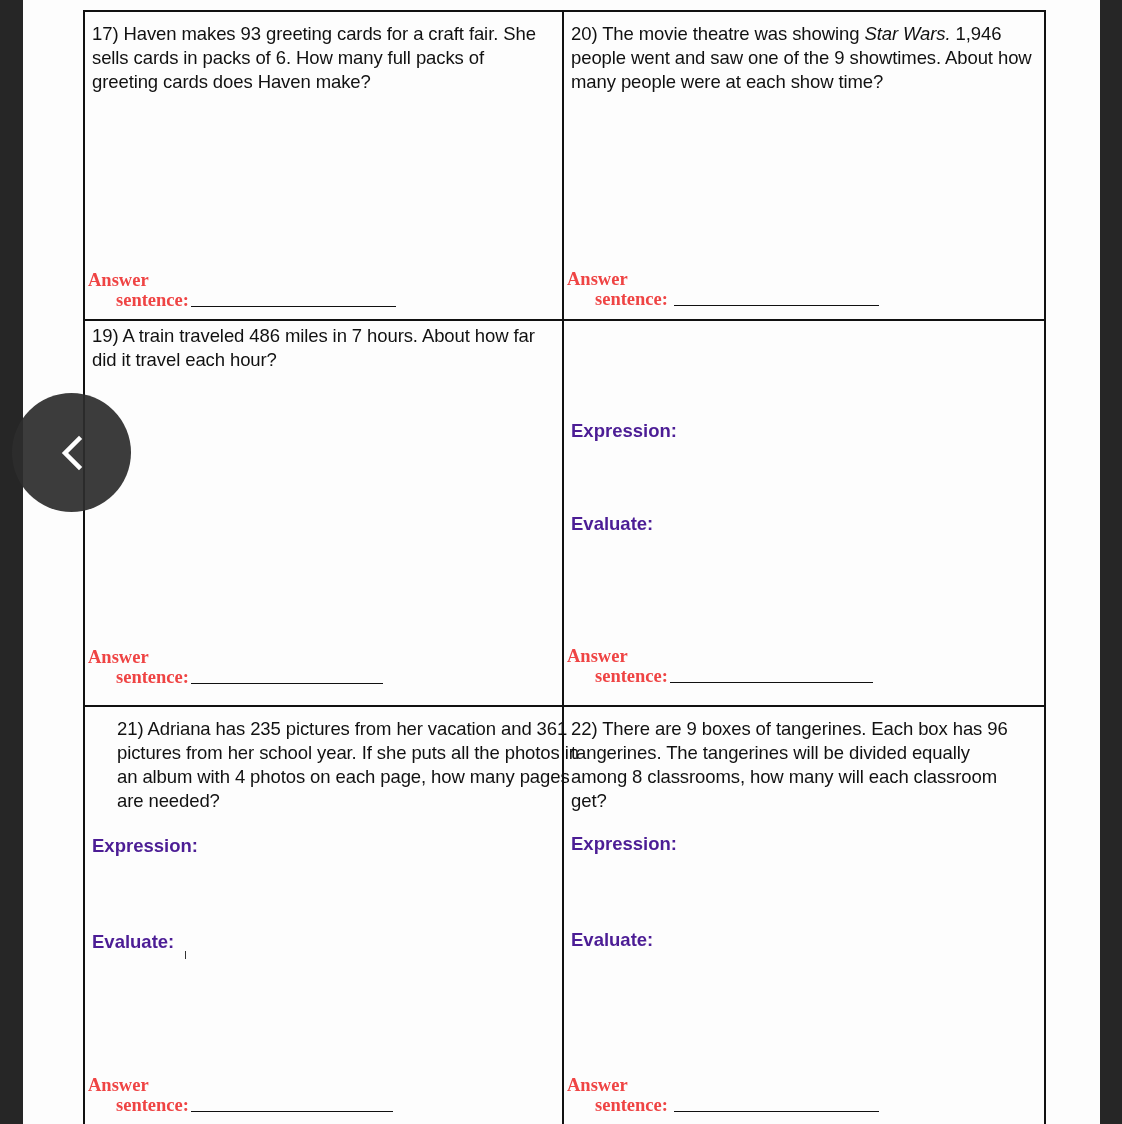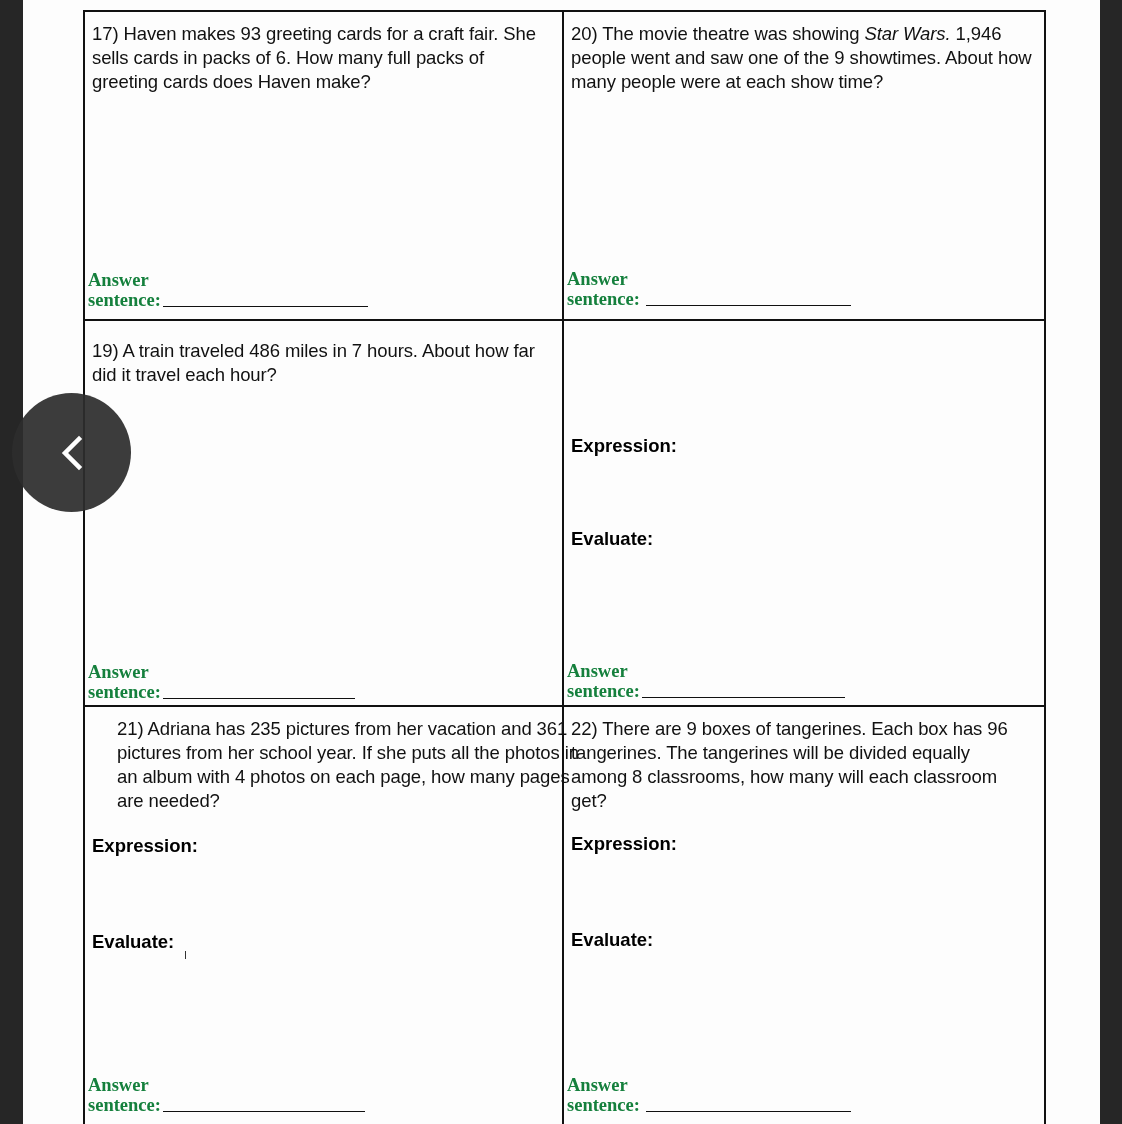--- a/index.html
+++ b/index.html
@@ -61,55 +61,56 @@
     .row-divider.r1 { top: 319px; }
     .row-divider.r2 { top: 705px; }
 
     .cell {
       position: absolute;
       box-sizing: border-box;
     }
     .cell.c-left { left: 85px; width: 477px; }
     .cell.c-right { left: 564px; width: 480px; }
     .cell.r-1 { top: 12px; height: 307px; }
-    .cell.r-2 { top: 329px; height: 384px; }
+    .cell.r-2 { top: 314px; height: 384px; }
     .cell.r-3 { top: 707px; height: 417px; }
 
     .question {
       position: absolute;
       left: 7px;
       top: 10px;
       right: 6px;
       font-size: 18.5px;
       line-height: 24px;
       color: #111;
       letter-spacing: -0.1px;
     }
     .question em { font-style: italic; }
 
     .label-bold {
       position: absolute;
       left: 7px;
       font-size: 18.5px;
       font-weight: bold;
-      color: #000000;
+      color: #4c1d95;
     }
 
     .answer-block {
       position: absolute;
       left: 3px;
       font-family: "Liberation Serif", serif;
       font-weight: bold;
       font-size: 18.5px;
       line-height: 20px;
-      color: #15803d;
+      color: #ef4444;
     }
     .answer-block .line2 {
       display: flex;
       align-items: flex-end;
+      margin-left: 28px;
     }
     .answer-line {
       display: inline-block;
       width: 205px;
       height: 0;
       border-bottom: 1.5px solid #111;
       margin-left: 2px;
       margin-bottom: 3px;
     }
     .stray-mark {

